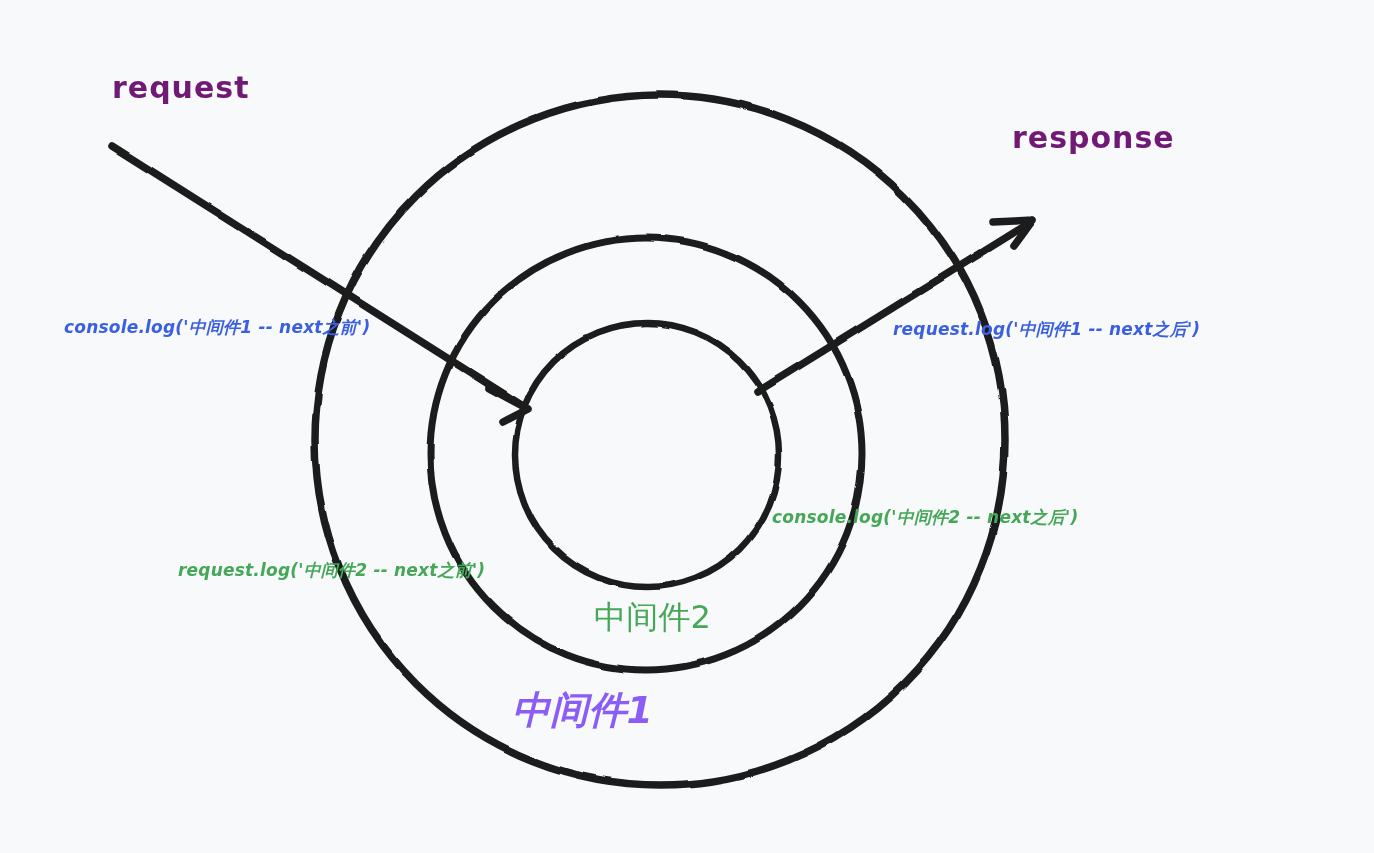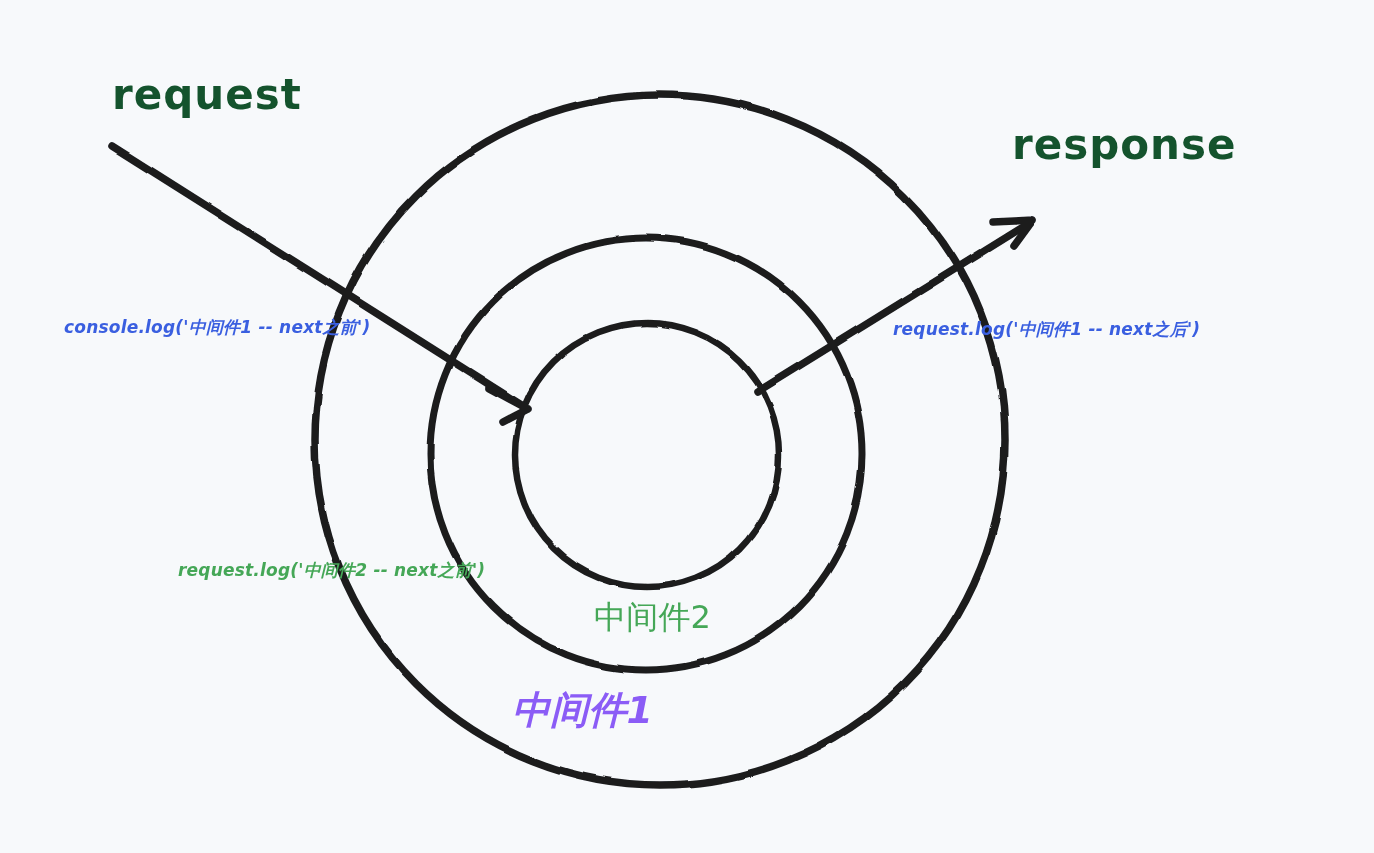--- a/index.html
+++ b/index.html
@@ -32,22 +32,22 @@
     white-space: nowrap;
     font-family: "DejaVu Sans", sans-serif;
     font-weight: 700;
     font-style: italic;
     letter-spacing: 0.2px;
     user-select: none;
   }
   .lbl-endpoint {
     font-style: normal;
     font-weight: 700;
-    color: #14532d;
-    font-size: 42px;
+    color: #701a75;
+    font-size: 30px;
     letter-spacing: 1px;
   }
   .lbl-blue   { color: #3a5fe0; }
   .lbl-green  { color: #45a757; }
   .lbl-log    { font-size: 17px; }
   .lbl-layer-1 {
     font-size: 38px;
     font-style: italic;
     font-weight: 700;
     color: #8b5cf6;
@@ -103,18 +103,19 @@
   <div class="lbl lbl-endpoint" id="lbl-request">request</div>
 
   <div class="lbl lbl-endpoint" id="lbl-response">response</div>
 
   <div class="lbl lbl-log lbl-blue" id="log-mw1-before">console.log('中间件1 -- next之前')</div>
 
   <div class="lbl lbl-log lbl-blue" id="log-mw1-after">request.log('中间件1 -- next之后')</div>
 
   <div class="lbl lbl-log lbl-green" id="log-mw2-before">request.log('中间件2 -- next之前')</div>
 
+  <div class="lbl lbl-log lbl-green" id="log-mw2-after">console.log('中间件2 -- next之后')</div>
 
   <div class="lbl lbl-layer-2" id="label-mw2">中间件2</div>
 
   <div class="lbl lbl-layer-1" id="label-mw1">中间件1</div>
 
 </div>
 
 </body></html>

